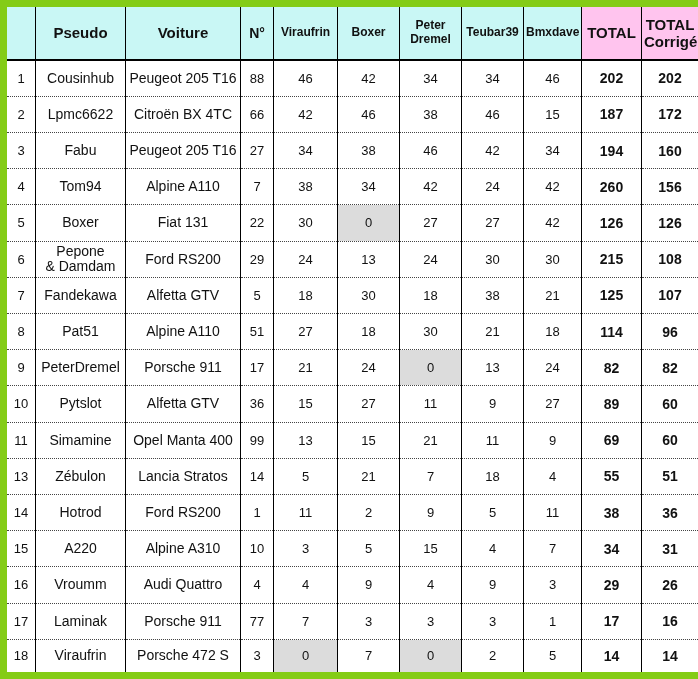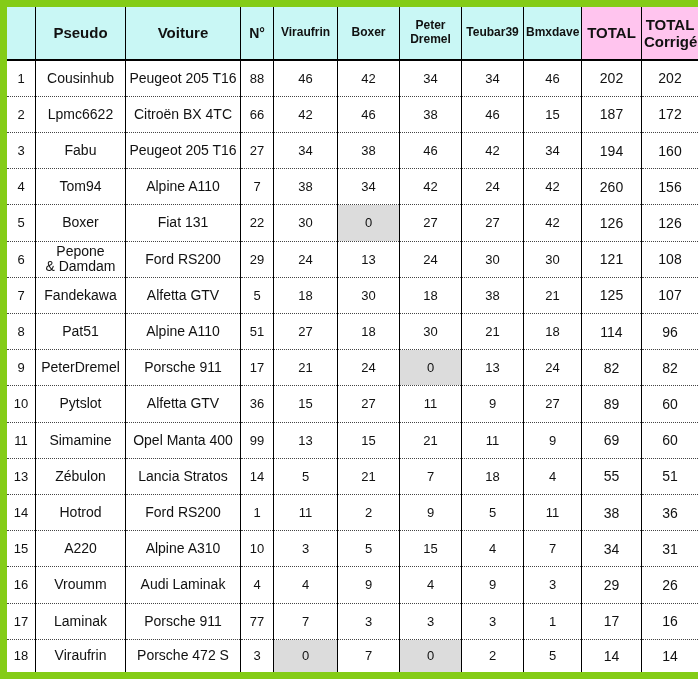--- a/index.html
+++ b/index.html
@@ -62,21 +62,21 @@
     background: #ffffff;
   }
   tbody tr:first-child td { border-top: none; }
   td.pseudo, td.voiture {
     font-size: 14px;
     white-space: pre-line;
     line-height: 15px;
   }
   td.score.zero { background: #dcdcdc; }
   td.total, td.total_corrige {
-    font-weight: normal;
+    font-weight: bold;
     font-size: 14px;
   }
 </style>
 </head>
 <body>
 
 <table class="results">
   <colgroup>
     <col class="c-rank">
       <col class="c-pseudo">
@@ -175,21 +175,21 @@
         <td class="rank">6</td>
         <td class="pseudo">Pepone
 &amp; Damdam</td>
         <td class="voiture">Ford RS200</td>
         <td class="num">29</td>
         <td class="score">24</td>
         <td class="score">13</td>
         <td class="score">24</td>
         <td class="score">30</td>
         <td class="score">30</td>
-        <td class="total">121</td>
+        <td class="total">215</td>
         <td class="total_corrige">108</td>
       </tr>
       <tr>
         <td class="rank">7</td>
         <td class="pseudo">Fandekawa</td>
         <td class="voiture">Alfetta GTV</td>
         <td class="num">5</td>
         <td class="score">18</td>
         <td class="score">30</td>
         <td class="score">18</td>
@@ -285,21 +285,21 @@
         <td class="score">5</td>
         <td class="score">15</td>
         <td class="score">4</td>
         <td class="score">7</td>
         <td class="total">34</td>
         <td class="total_corrige">31</td>
       </tr>
       <tr>
         <td class="rank">16</td>
         <td class="pseudo">Vroumm</td>
-        <td class="voiture">Audi Laminak</td>
+        <td class="voiture">Audi Quattro</td>
         <td class="num">4</td>
         <td class="score">4</td>
         <td class="score">9</td>
         <td class="score">4</td>
         <td class="score">9</td>
         <td class="score">3</td>
         <td class="total">29</td>
         <td class="total_corrige">26</td>
       </tr>
       <tr>

